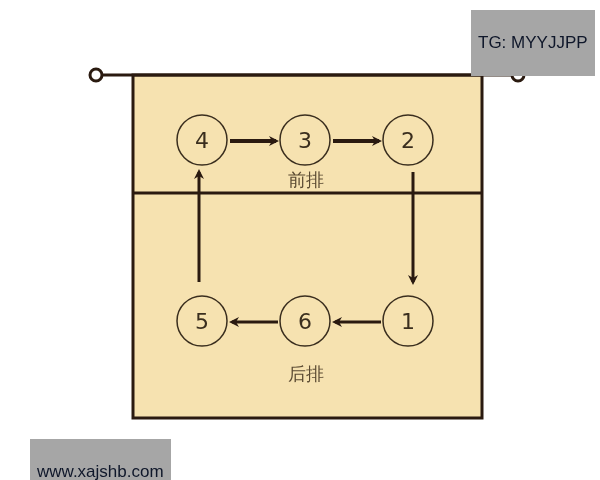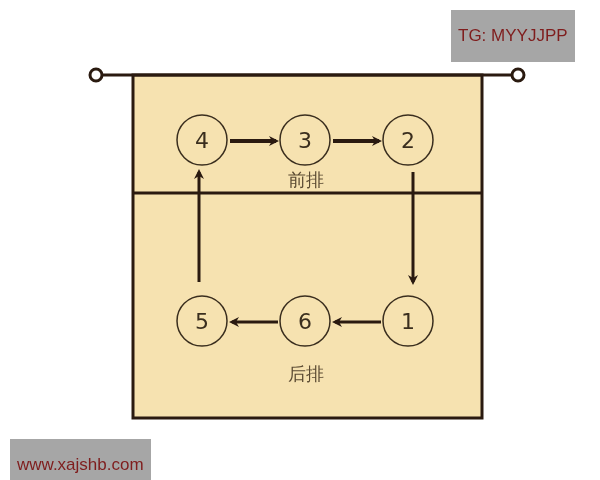--- a/index.html
+++ b/index.html
@@ -1,18 +1,18 @@
 <!DOCTYPE html>
 <html><head>
 <meta charset="utf-8">
 <style>
   html, body { margin:0; padding:0; background:#ffffff; }
   body { width:600px; height:480px; position:relative; overflow:hidden; font-family:"DejaVu Sans", sans-serif; }
   .diagram { position:absolute; left:0; top:0; width:600px; height:480px; }
-  .badge { position:absolute; background:#a6a6a6; color:#7f1d1d; font-family:"Liberation Sans", sans-serif; font-size:17px; line-height:30px; padding:11px 7px; }
+  .badge { position:absolute; background:#a6a6a6; color:#0f172a; font-family:"Liberation Sans", sans-serif; font-size:17px; line-height:30px; padding:18px 7px;margin-left:20px; }
   .badge-top { left:451px; top:10px; height:30px; }
   .badge-bottom { left:10px; top:439px; height:30px; }
   .label { font-family:"DejaVu Sans", sans-serif; font-size:18px; fill:#5a4a32; }
   .num { font-family:"DejaVu Sans", sans-serif; font-size:22px; fill:#3a2e1e; }
 </style>
 </head>
 <body>
 
 <svg class="diagram" viewBox="0 0 600 480" xmlns="http://www.w3.org/2000/svg">
   <defs>

